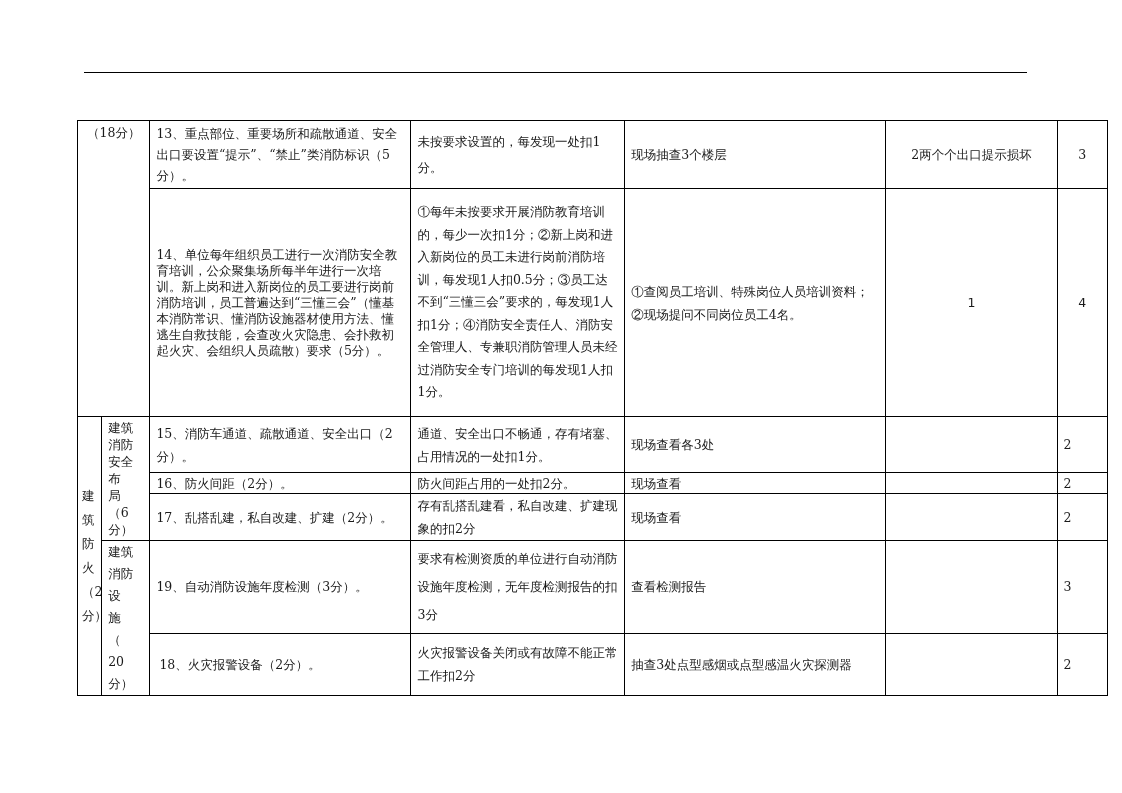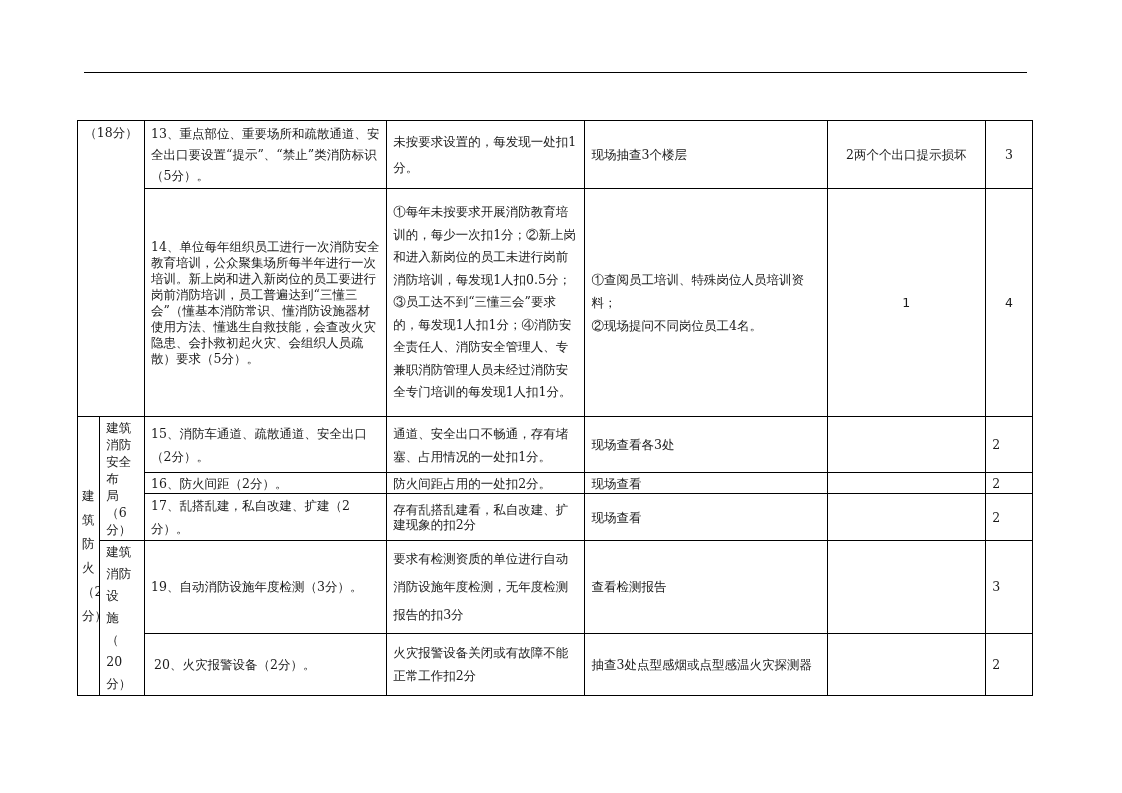--- a/index.html
+++ b/index.html
@@ -1,21 +1,21 @@
 <!DOCTYPE html>
 <html><head>
 <meta charset="utf-8">
 <style>
   html, body { margin:0; padding:0; background:#ffffff; }
   body { width:1122px; height:793px; position:relative; overflow:hidden;
          font-family:"DejaVu Serif","Liberation Serif",serif; color:#1a1a1a; }
   .header-rule { position:absolute; left:84px; top:72px; width:943px; height:0;
                  border-top:1.3px solid #000; }
   table.grid { position:absolute; left:77px; top:120px; border-collapse:collapse;
-               table-layout:fixed; width:956px; }
+               table-layout:fixed; width:1031px; }
   table.grid td { border:1px solid #000; padding:0 6px; font-size:12.5px;
                   line-height:23px; vertical-align:middle; overflow:hidden; }
   .c-cat   { width:22px; }
   .c-sub   { width:44px; }
   .c-item  { width:238px; }
   .c-ded   { width:195px; }
   .c-meth  { width:238px; }
   .c-res   { width:156px; }
   .c-score { width:46px; }
   .center { text-align:center; }
@@ -131,21 +131,21 @@
       </td>
       <td style="line-height:19px">
         <span>2</span>
       </td>
     </tr>
 
     <tr style="height:44px">
       <td>
         <span>17、乱搭乱建，私自改建、扩建（2分）。</span>
       </td>
-      <td style="line-height:15px">
+      <td style="line-height:23px">
         <span class="cell-text">存有乱搭乱建看，私自改建、扩建现象的扣2分</span>
       </td>
       <td>
         <span>现场查看</span>
       </td>
       <td>
         <span></span>
       </td>
       <td>
         <span>2</span>
@@ -172,21 +172,21 @@
       <td>
         <span></span>
       </td>
       <td>
         <span>3</span>
       </td>
     </tr>
 
     <tr style="height:57px">
       <td style="padding-left:9px">
-        <span>20、火灾报警设备（2分）。</span>
+        <span>18、火灾报警设备（2分）。</span>
       </td>
       <td>
         <span class="cell-text">火灾报警设备关闭或有故障不能正常工作扣2分</span>
       </td>
       <td>
         <span class="cell-text">抽查3处点型感烟或点型感温火灾探测器</span>
       </td>
       <td>
         <span></span>
       </td>

